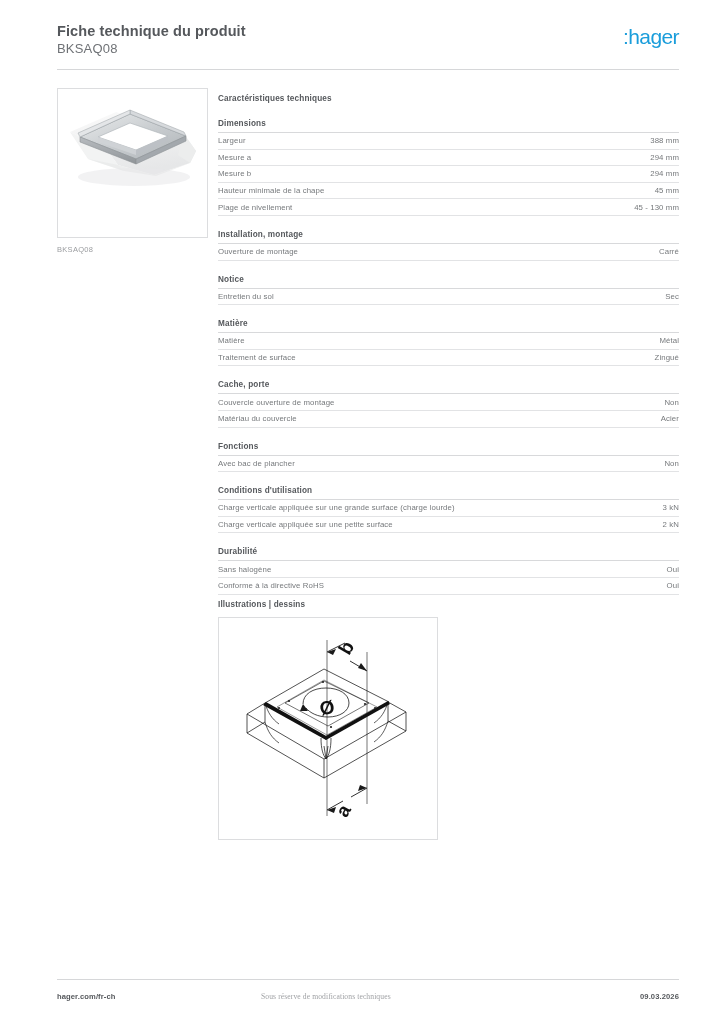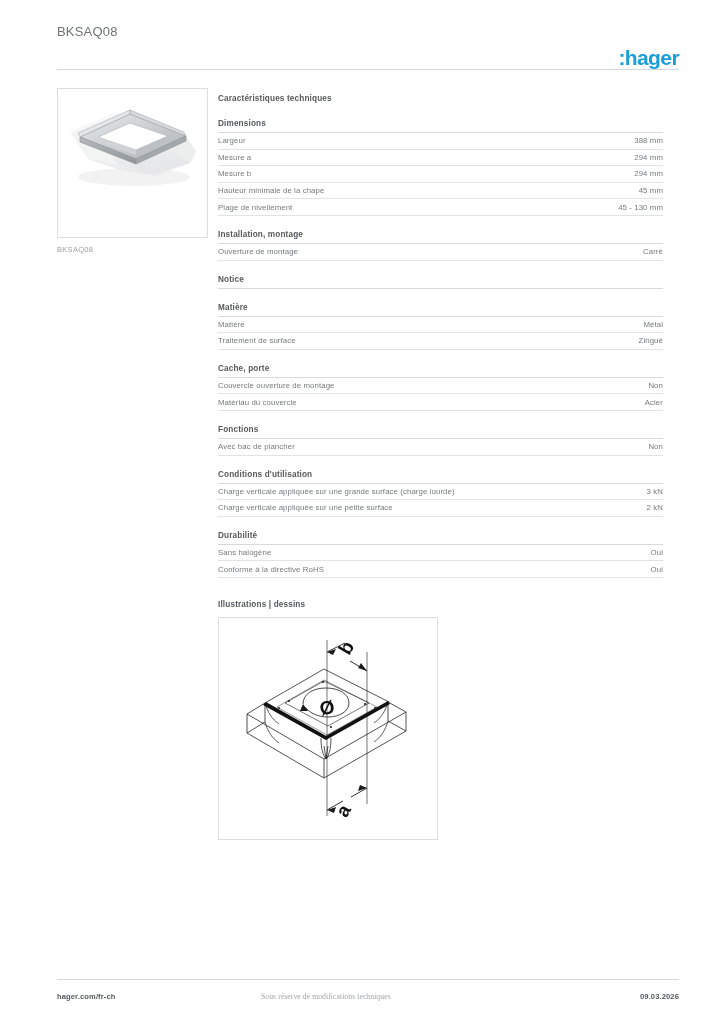--- a/index.html
+++ b/index.html
@@ -46,26 +46,25 @@
   .doc-subtitle {
     font-size: 13px;
     font-weight: normal;
     color: #6f7276;
     line-height: 16px;
     margin: 1px 0 0 0;
     letter-spacing: 0.2px;
   }
   .logo {
     font-size: 21px;
-    font-weight: bold;
+    font-weight: normal;
     color: #1a9ddb;
     letter-spacing: -0.6px;
     line-height: 22px;
     padding-top: 4px;
-    margin-top: 21px;
   }
   .header-rule {
     position: absolute;
     left: 57px;
     top: 69px;
     width: 622px;
     height: 1px;
     background: #d6d7d9;
   }
 
@@ -100,21 +99,21 @@
     top: 94px;
     width: 461px;
   }
   .specs-title {
     font-size: 8.2px;
     font-weight: bold;
     color: #55585c;
     letter-spacing: 0.15px;
     margin: 0 0 16px 0;
   }
-  .group { margin: 0 16px 14px 0; }
+  .group { margin: 0 0 14px 0; }
   .group:last-child { margin-bottom: 0; }
   .group-title {
     font-size: 8.2px;
     font-weight: bold;
     color: #55585c;
     letter-spacing: 0.15px;
     padding-bottom: 4px;
     border-bottom: 1px solid #d8d9db;
   }
   .spec-row {
@@ -195,20 +194,21 @@
     text-align: right;
   }
 </style>
 </head>
 <body>
 
 <div class="page">
 
   <div class="header">
     <div class="header-titles">
+      <div class="doc-title">Fiche technique du produit</div>
       <div class="doc-subtitle">BKSAQ08</div>
     </div>
     <div class="logo">:hager</div>
   </div>
   <div class="header-rule"></div>
 
   <div class="product-figure">
     <div class="product-image-box">
       <svg width="149" height="148" viewBox="0 0 149 148">
         <defs>
@@ -280,20 +280,24 @@
         </div>
         <div class="group">
           <div class="group-title">Installation, montage</div>
           <div class="spec-row">
             <span class="spec-label">Ouverture de montage</span>
             <span class="spec-value">Carré</span>
           </div>
         </div>
         <div class="group">
           <div class="group-title">Notice</div>
+          <div class="spec-row">
+            <span class="spec-label">Entretien du sol</span>
+            <span class="spec-value">Sec</span>
+          </div>
         </div>
         <div class="group">
           <div class="group-title">Matière</div>
           <div class="spec-row">
             <span class="spec-label">Matière</span>
             <span class="spec-value">Métal</span>
           </div>
           <div class="spec-row">
             <span class="spec-label">Traitement de surface</span>
             <span class="spec-value">Zingué</span>

